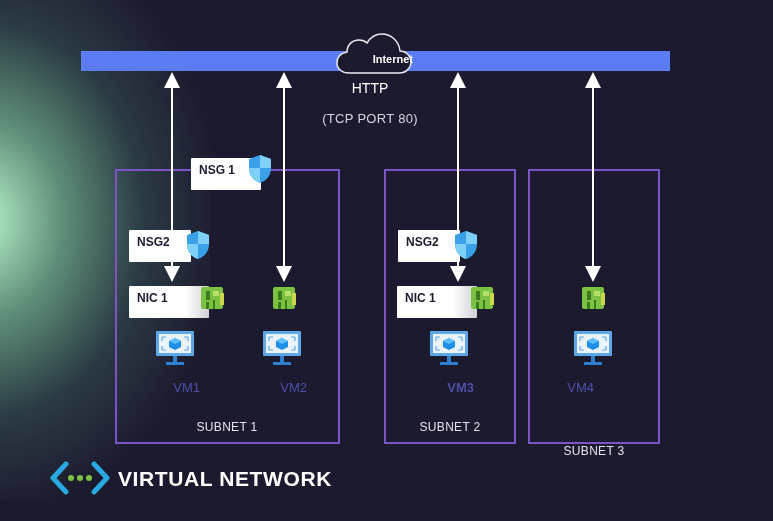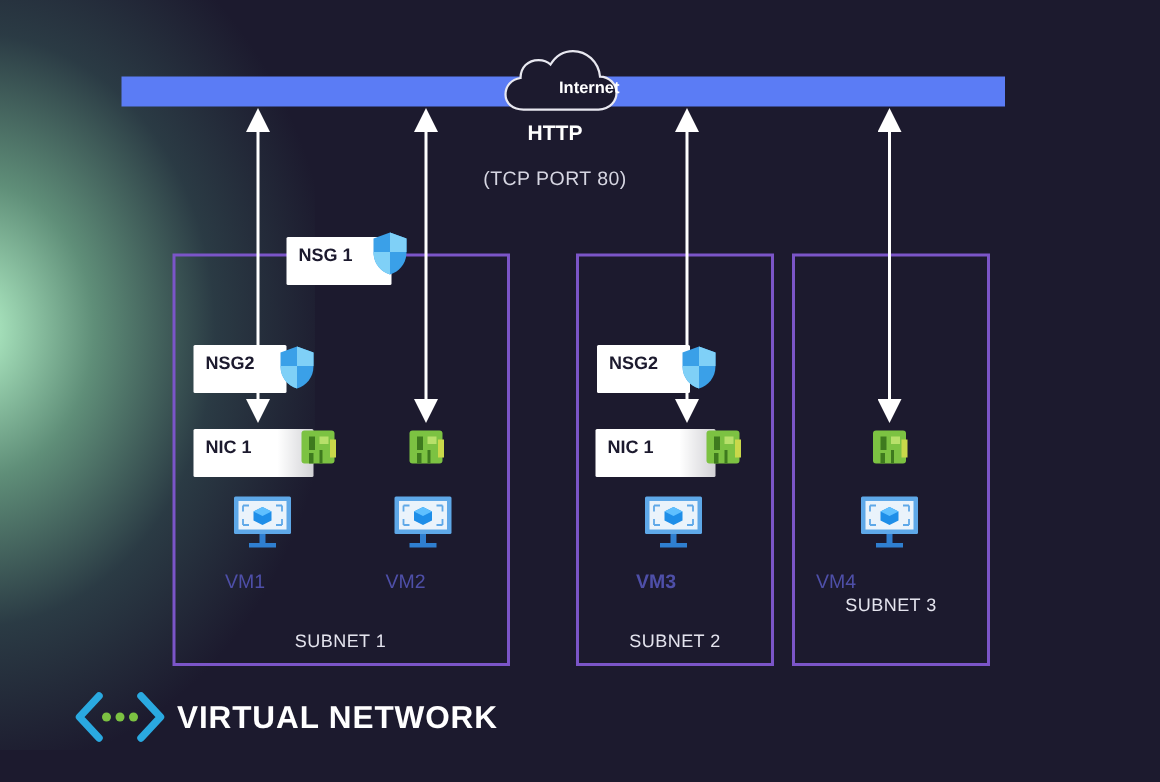--- a/index.html
+++ b/index.html
@@ -17,34 +17,34 @@
     position:absolute; left:81px; top:51px; width:589px; height:20px;
     background:#5b7cf5;
   }
   .cloud { position:absolute; left:335px; top:29px; width:78px; height:46px; }
   .cloud-label {
     position:absolute; left:335px; top:53px; width:78px; text-align:right;
     color:#ffffff; font-size:11px; font-weight:bold;
   }
   .http-title {
     position:absolute; left:300px; top:80px; width:140px; text-align:center;
-    color:#ffffff; font-size:14px; font-weight:bold;
+    color:#ffffff; font-size:14px; font-weight:normal;
   }
   .http-sub {
     position:absolute; left:290px; top:111px; width:160px; text-align:center;
     color:#d6d6e2; font-size:13px; letter-spacing:0.3px;
   }
   .subnet {
     position:absolute; border:2px solid #7b55c8; box-sizing:border-box;
   }
   .subnet-label {
     position:absolute; color:#e4e4ee; font-size:12px; font-weight:normal; text-align:center; letter-spacing:0.3px;
   }
   .vm-label {
-    position:absolute; color:#4e4fa8; font-size:13px; text-align:left; width:50px;
+    position:absolute; color:#4e4fa8; font-size:13px; text-align:right; width:50px;
   }
   .tag {
     position:absolute; height:32px; background:#ffffff; color:#1c1a2e;
     font-size:12px; font-weight:bold; line-height:24px; padding-left:8px; box-sizing:border-box;
     border-radius:1px;
   }
   .tag-fade { background:linear-gradient(90deg,#ffffff 70%, rgba(255,255,255,0.8) 100%); }
   .icon { position:absolute; }
   svg.arrows { position:absolute; left:0; top:0; }
   .brand-label {
@@ -65,21 +65,21 @@
 
 <div class="http-title">HTTP</div>
 <div class="http-sub">(TCP PORT 80)</div>
 
 <div class="subnet" style="left:115px; top:169px; width:225px; height:275px;"></div>
 <div class="subnet" style="left:384px; top:169px; width:132px; height:275px;"></div>
 <div class="subnet" style="left:528px; top:169px; width:132px; height:275px;"></div>
 
 <div class="subnet-label" style="left:177px; top:420px; width:100px;">SUBNET 1</div>
 <div class="subnet-label" style="left:400px; top:420px; width:100px;">SUBNET 2</div>
-<div class="subnet-label" style="left:544px; top:396px; width:100px;">SUBNET 3</div>
+<div class="subnet-label" style="left:544px; top:444px; width:100px;">SUBNET 3</div>
 
 <svg class="arrows" width="773" height="521">
   <defs>
     <marker id="ah" markerWidth="8" markerHeight="8" refX="4" refY="4" orient="auto-start-reverse">
       <path d="M0,0 L8,4 L0,8 Z" fill="#ffffff"></path>
     </marker>
   </defs>
   <line x1="172" y1="80" x2="172" y2="274" stroke="#ffffff" stroke-width="2" marker-start="url(#ah)" marker-end="url(#ah)"></line>
   <line x1="284" y1="80" x2="284" y2="274" stroke="#ffffff" stroke-width="2" marker-start="url(#ah)" marker-end="url(#ah)"></line>
   <line x1="458" y1="80" x2="458" y2="274" stroke="#ffffff" stroke-width="2" marker-start="url(#ah)" marker-end="url(#ah)"></line>

